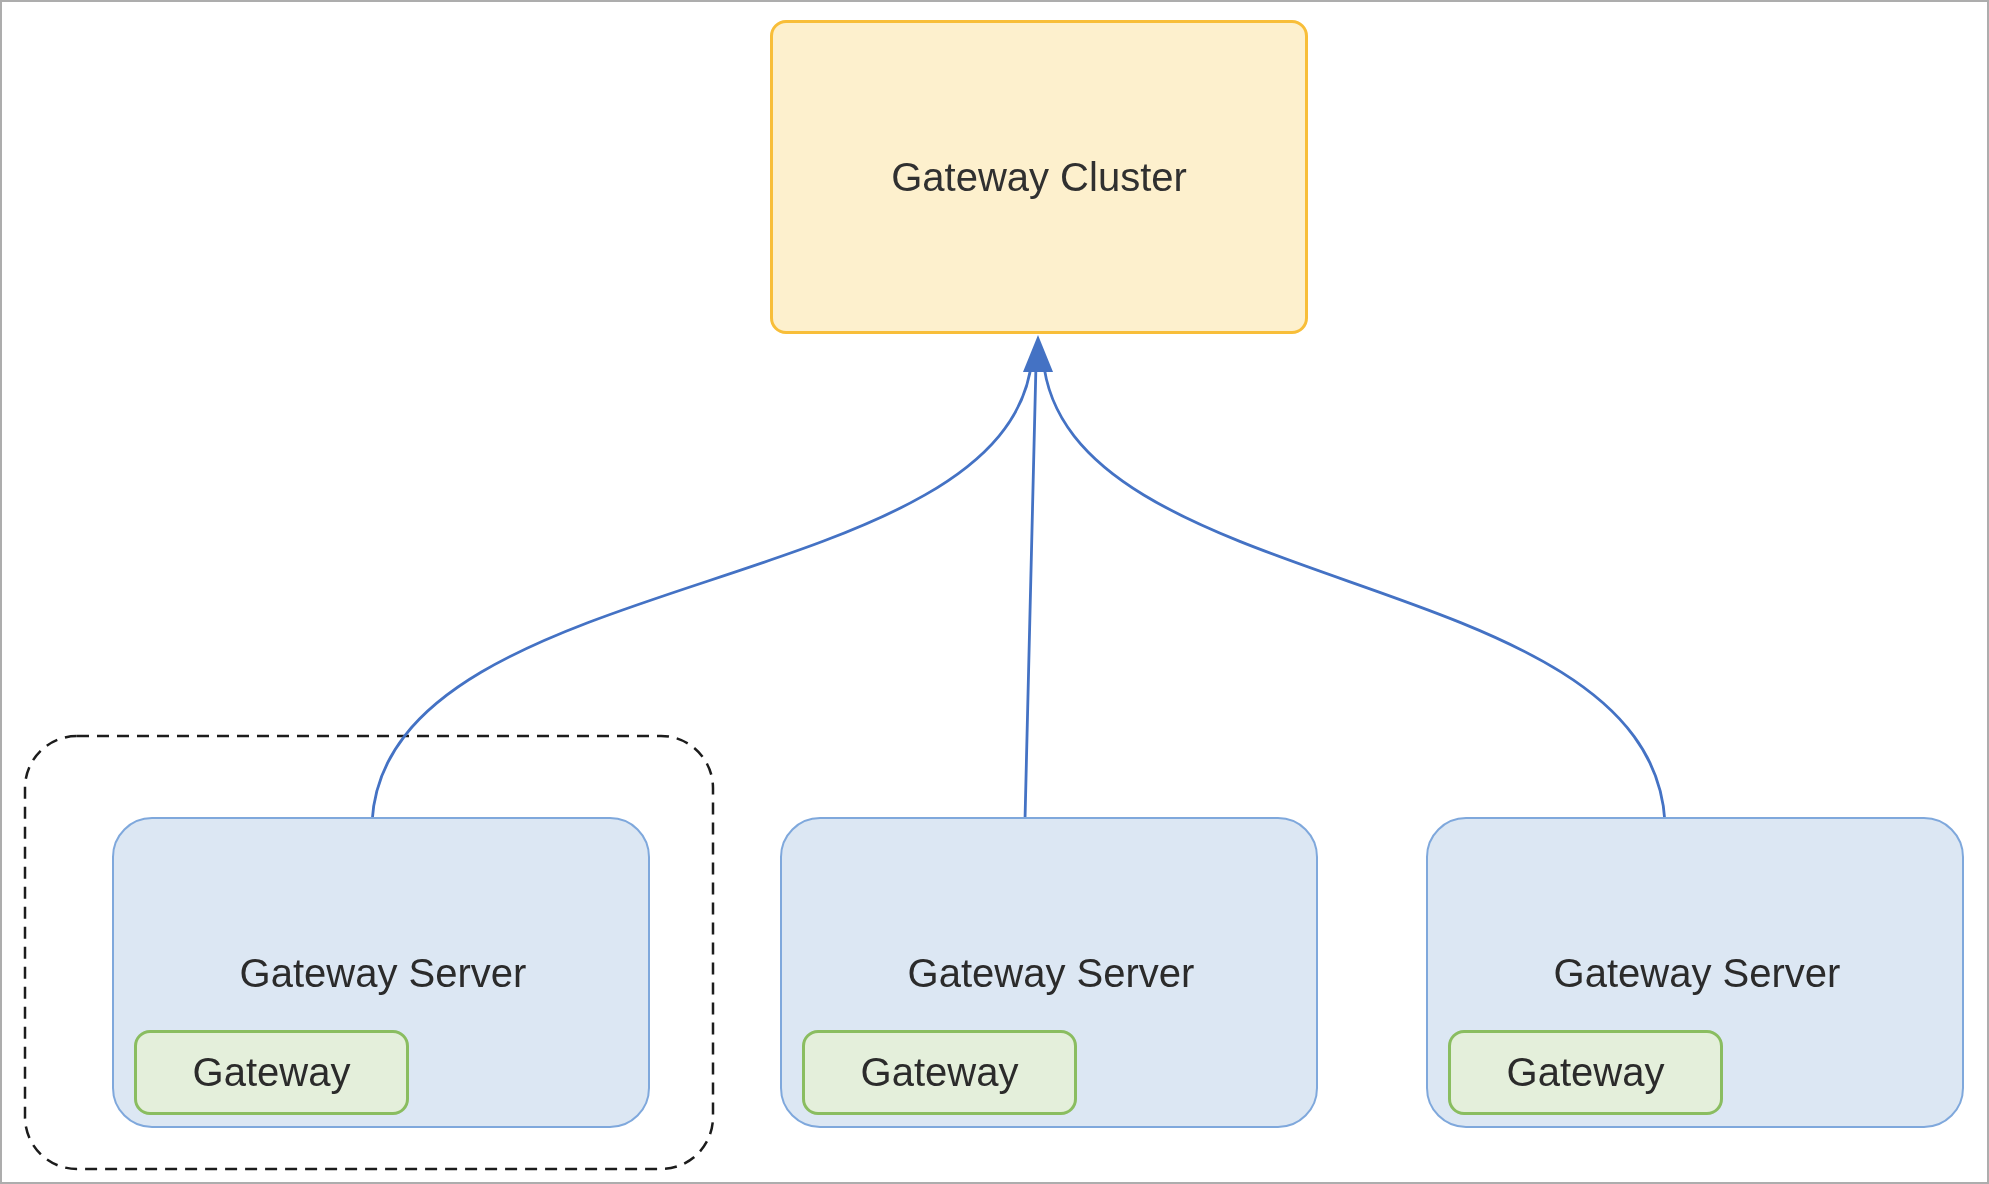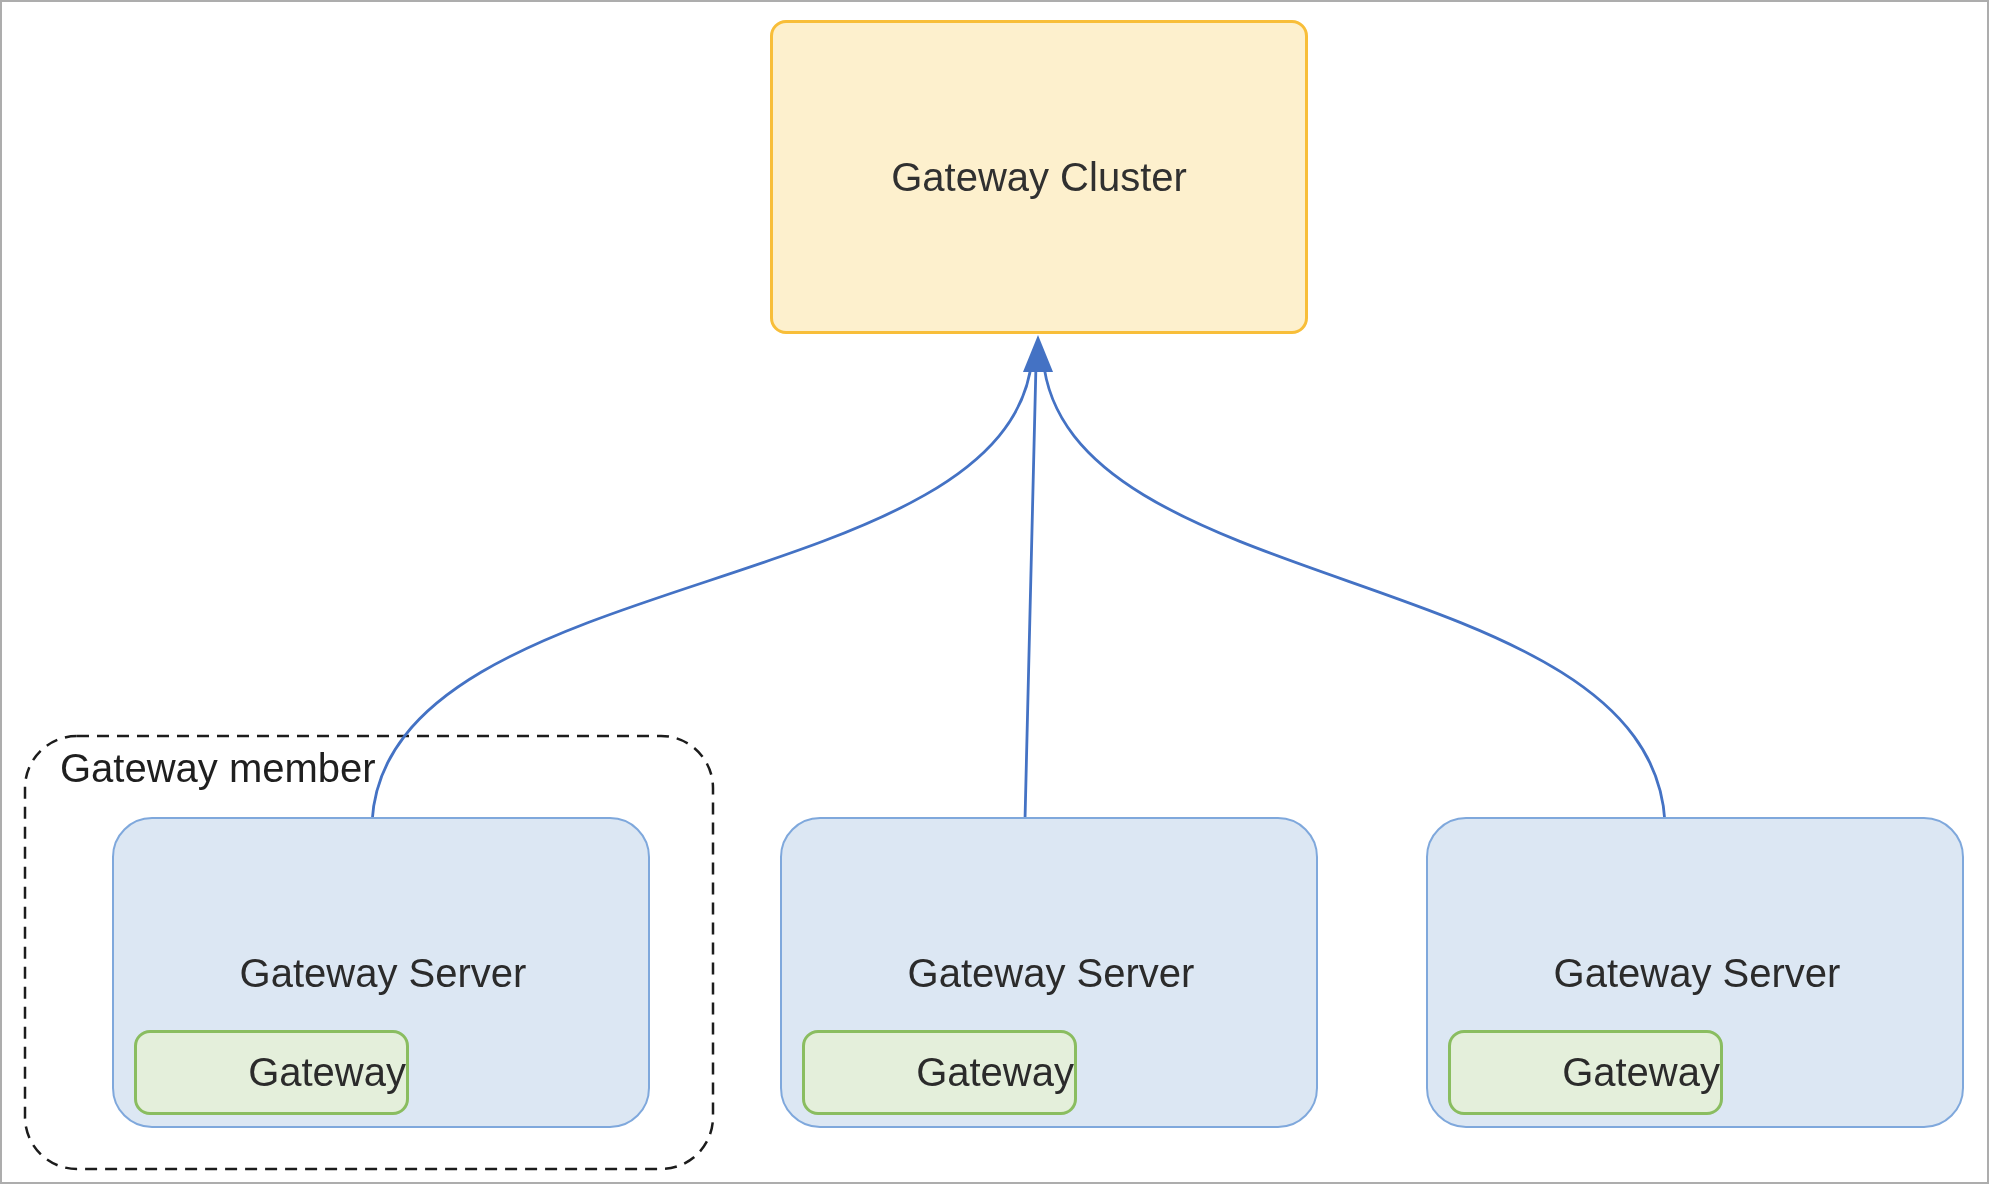--- a/index.html
+++ b/index.html
@@ -70,21 +70,21 @@
   }
   .gateway-box {
     position: absolute;
     left: 20px; top: 211px;
     width: 275px; height: 85px;
     background: #E4EFDB;
     border: 3px solid #8ABD60;
     border-radius: 16px;
     display: flex;
     align-items: center;
-    justify-content: flex-end;
+    justify-content: center;
     font-size: 40px;
     color: #2b2b2b;
     box-sizing: border-box;
   }
 </style>
 </head>
 <body>
 
 <div class="page">
 
@@ -98,21 +98,20 @@
 
     <path d="M 1663 820 C 1648 560 1062 600 1041 356" fill="none" stroke="#4472C4" stroke-width="2.8" stroke-linecap="round"></path>
 
     <polygon points="1036,333 1021,370 1051,370" fill="#4472C4"></polygon>
   </svg>
 
   <div class="node cluster-box">
     <span>Gateway Cluster</span>
   </div>
 
-  <div class="member-group-label">Gateway member</div>
 
   <div class="node server-box pos-0">
     <div class="server-label">Gateway Server</div>
     <div class="gateway-box">
       <span>Gateway</span>
     </div>
   </div>
 
   <div class="node server-box pos-1">
     <div class="server-label">Gateway Server</div>

